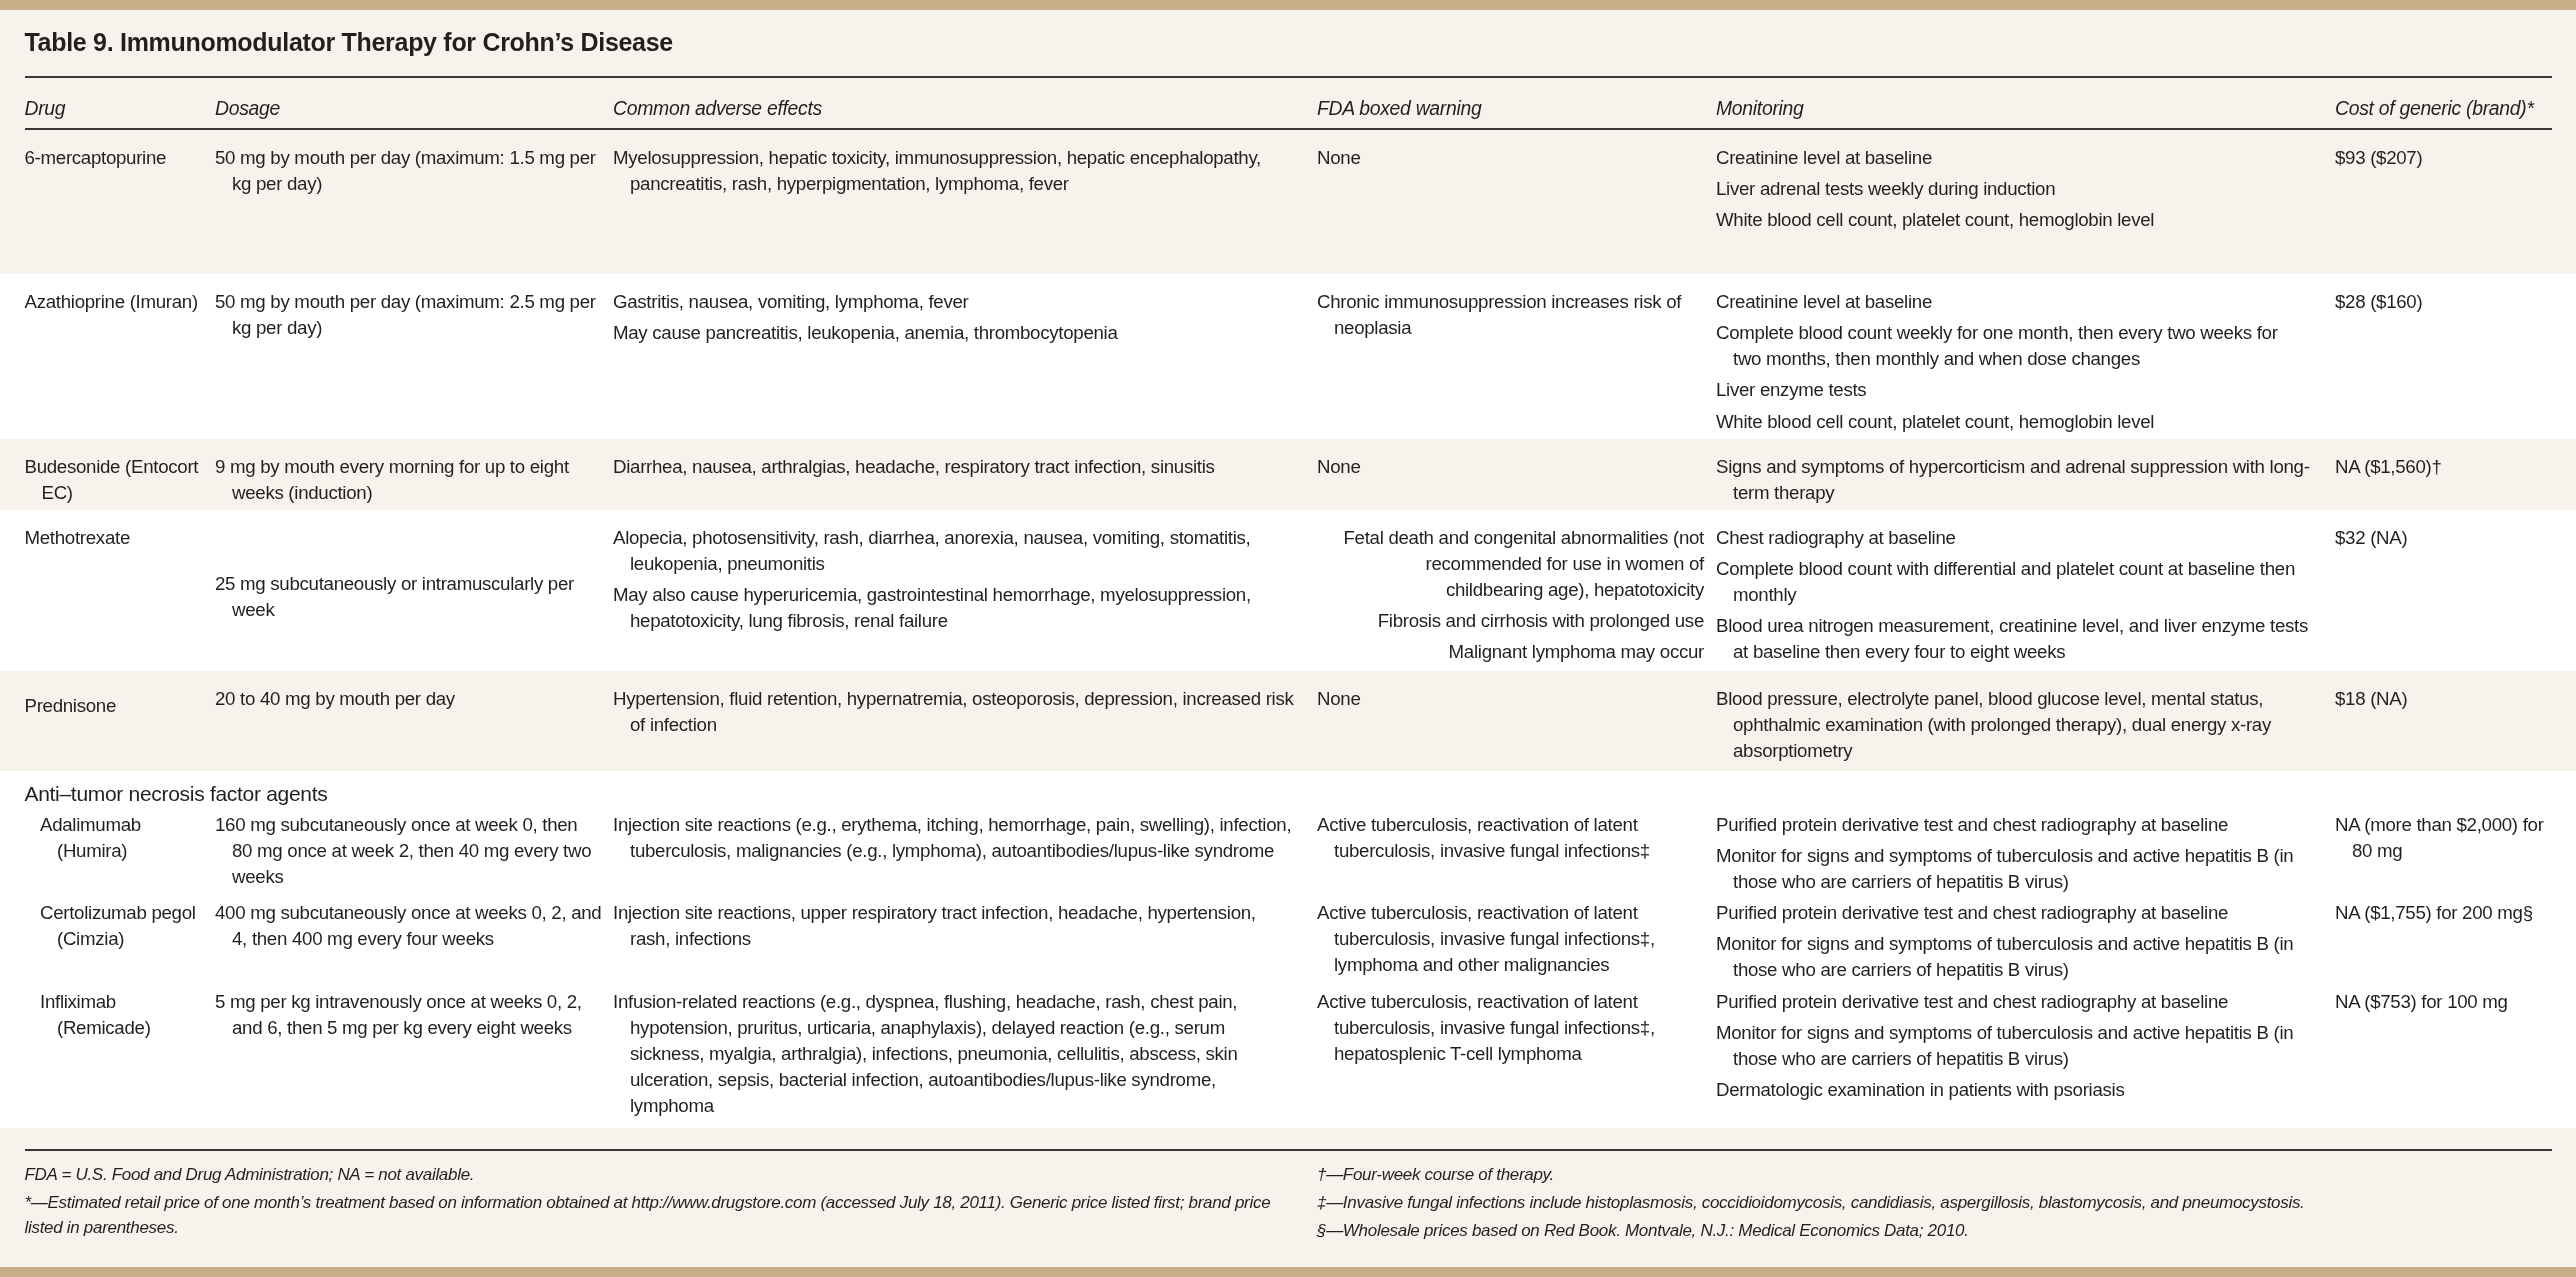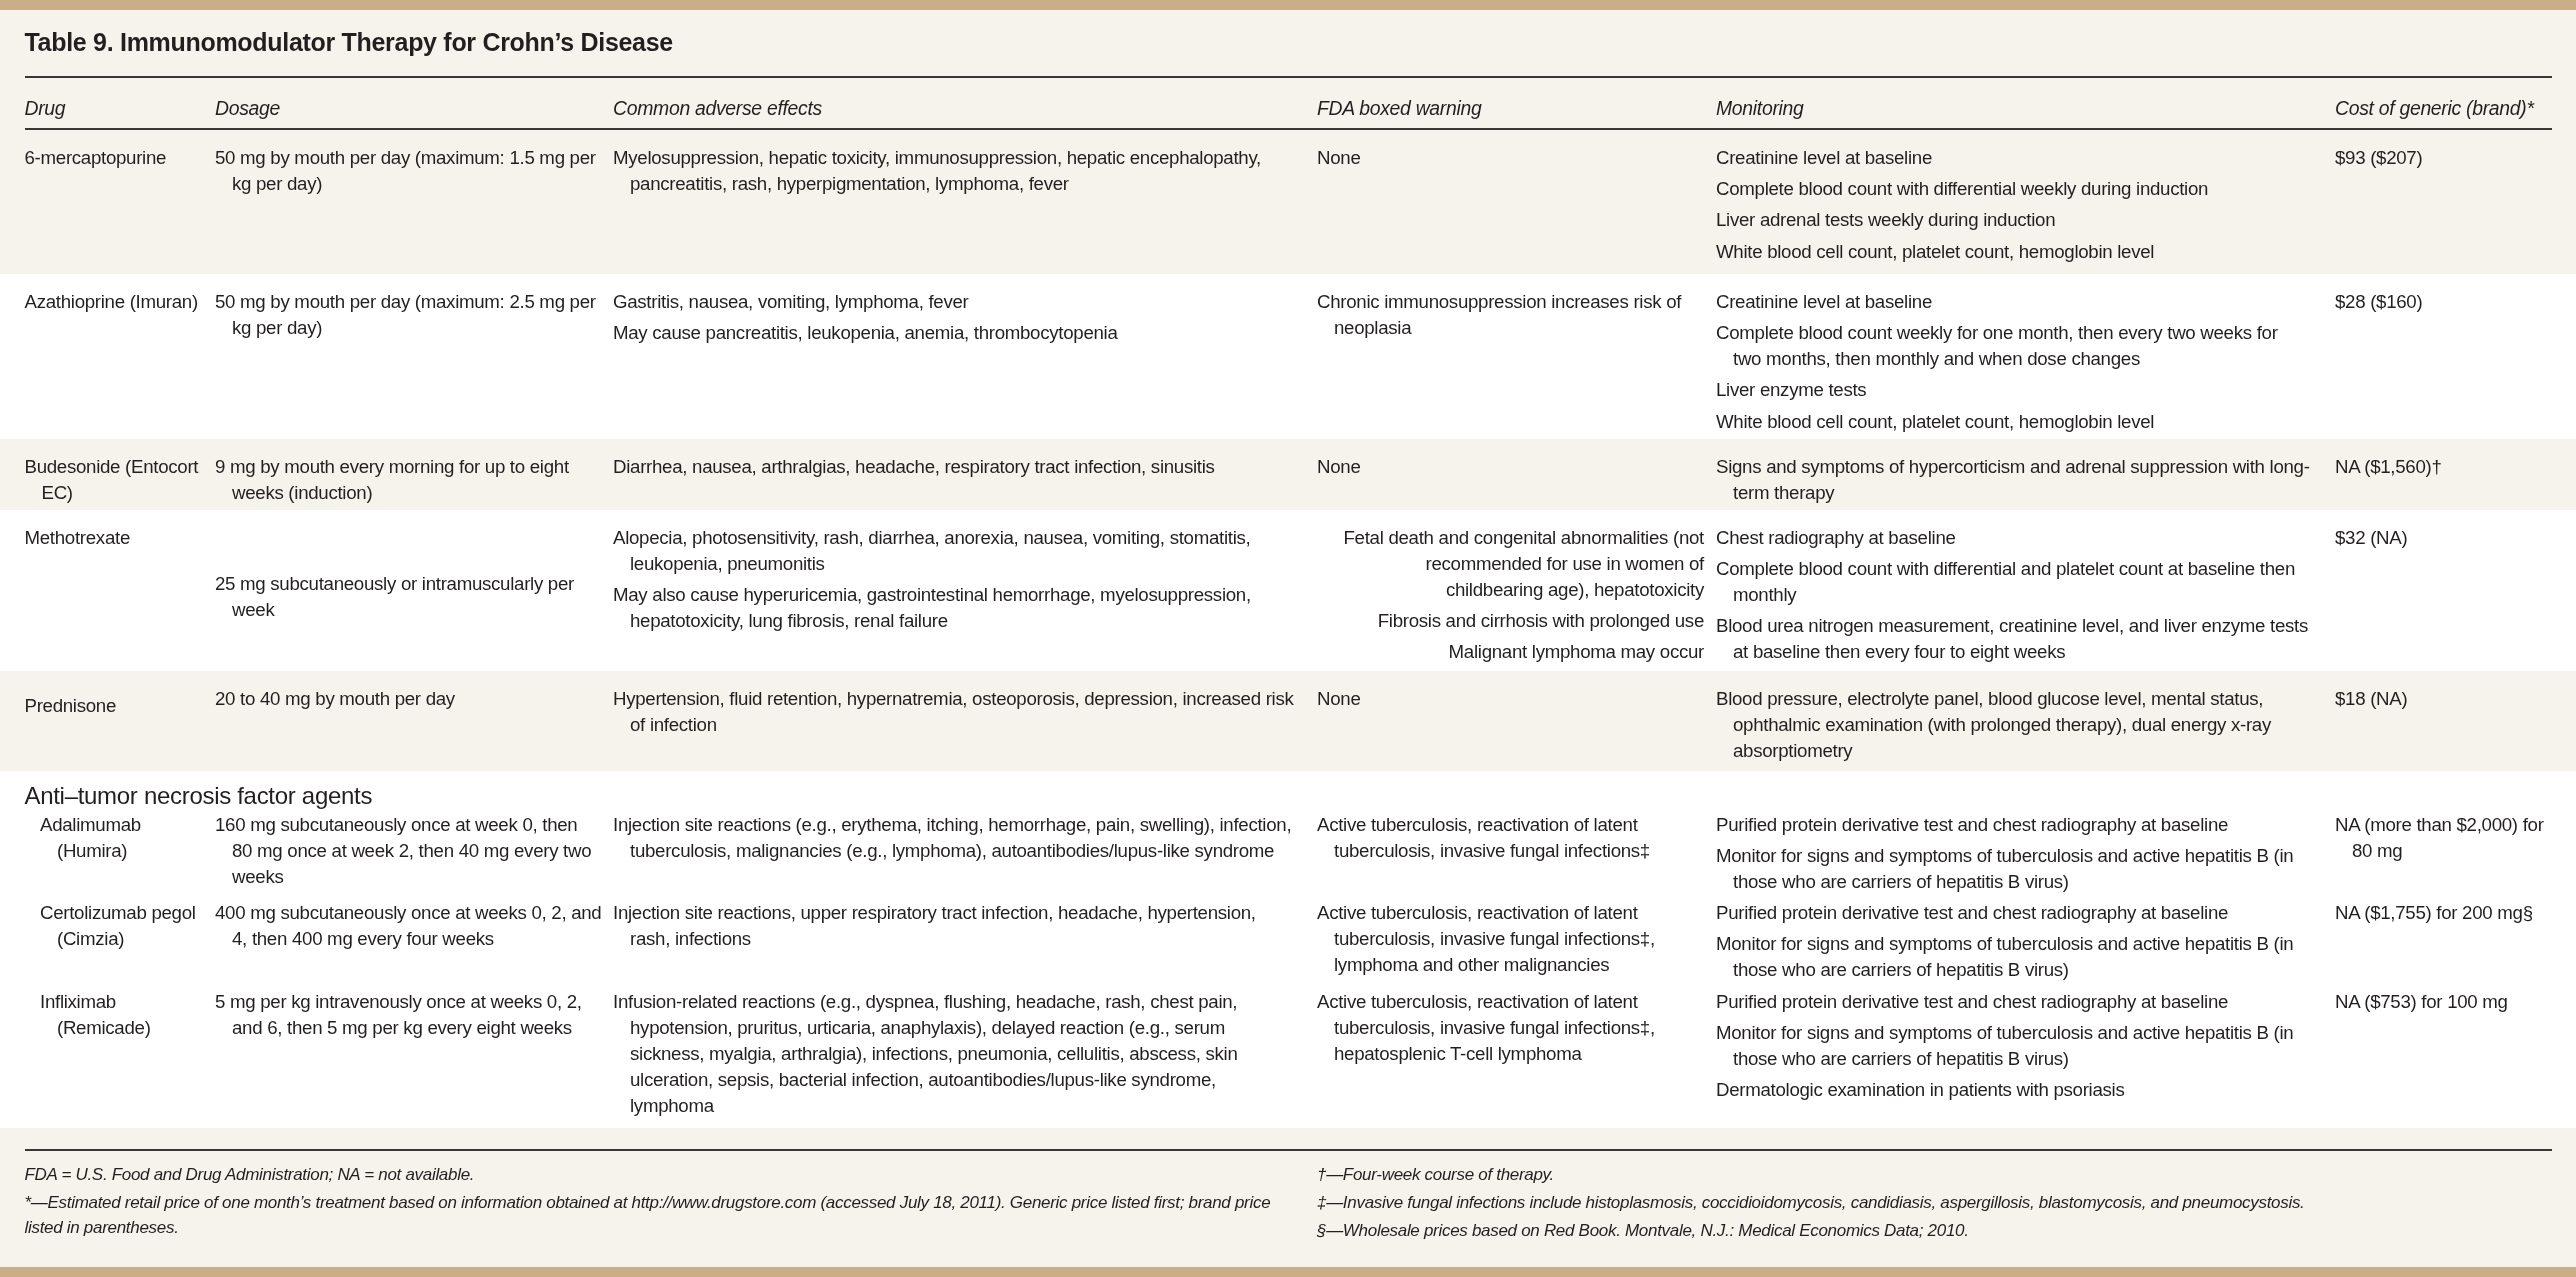--- a/index.html
+++ b/index.html
@@ -28,21 +28,21 @@
   .band.white { background: #ffffff; }
   .cell { position: absolute; font-size: 18.7px; line-height: 26px; letter-spacing: -0.3px; }
   .p { padding-left: 17px; text-indent: -17px; margin: 0 0 5.2px 0; }
   .c-drug { left: 24.5px; width: 181px; }
   .c-drug.sub { left: 40px; width: 168px; }
   .c-dose { left: 215px; width: 387px; }
   .c-adv { left: 613px; width: 684px; }
   .c-fda { left: 1317px; width: 387px; }
   .c-mon { left: 1716px; width: 594px; }
   .c-cost { left: 2335px; width: 223px; }
-  .section-label { position: absolute; left: 24.5px; top: 782px; font-size: 24px; letter-spacing: -0.3px; }
+  .section-label { position: absolute; left: 24.5px; top: 782px; font-size: 21px; letter-spacing: -0.3px; }
   .fn { position: absolute; font-size: 17px; line-height: 24.5px; font-style: italic; letter-spacing: -0.3px; }
 </style>
 </head>
 <body>
 
 <div class="bar top"></div>
 
 <div class="title">Table 9. Immunomodulator Therapy for Crohn’s Disease</div>
 <div class="rule r1"></div>
 
@@ -70,21 +70,20 @@
         <div class="p">50 mg by mouth per day (maximum: 1.5 mg per kg per day)</div>
       </div>
       <div class="cell c-adv" style="top: 145px;">
         <div class="p">Myelosuppression, hepatic toxicity, immunosuppression, hepatic encephalopathy, pancreatitis, rash, hyperpigmentation, lymphoma, fever</div>
       </div>
       <div class="cell c-fda" style="top: 145px;">
         <div class="p">None</div>
       </div>
       <div class="cell c-mon" style="top: 145px;">
         <div class="p">Creatinine level at baseline</div>
-        <div class="p">Complete blood count with differential weekly during induction</div>
         <div class="p">Liver adrenal tests weekly during induction</div>
         <div class="p">White blood cell count, platelet count, hemoglobin level</div>
       </div>
       <div class="cell c-cost" style="top: 145px;">
         <div class="p">$93 ($207)</div>
       </div>
     </div>
     <div>
       <div class="cell c-drug" style="top: 289px;">
         <div class="p">Azathioprine (Imuran)</div>

